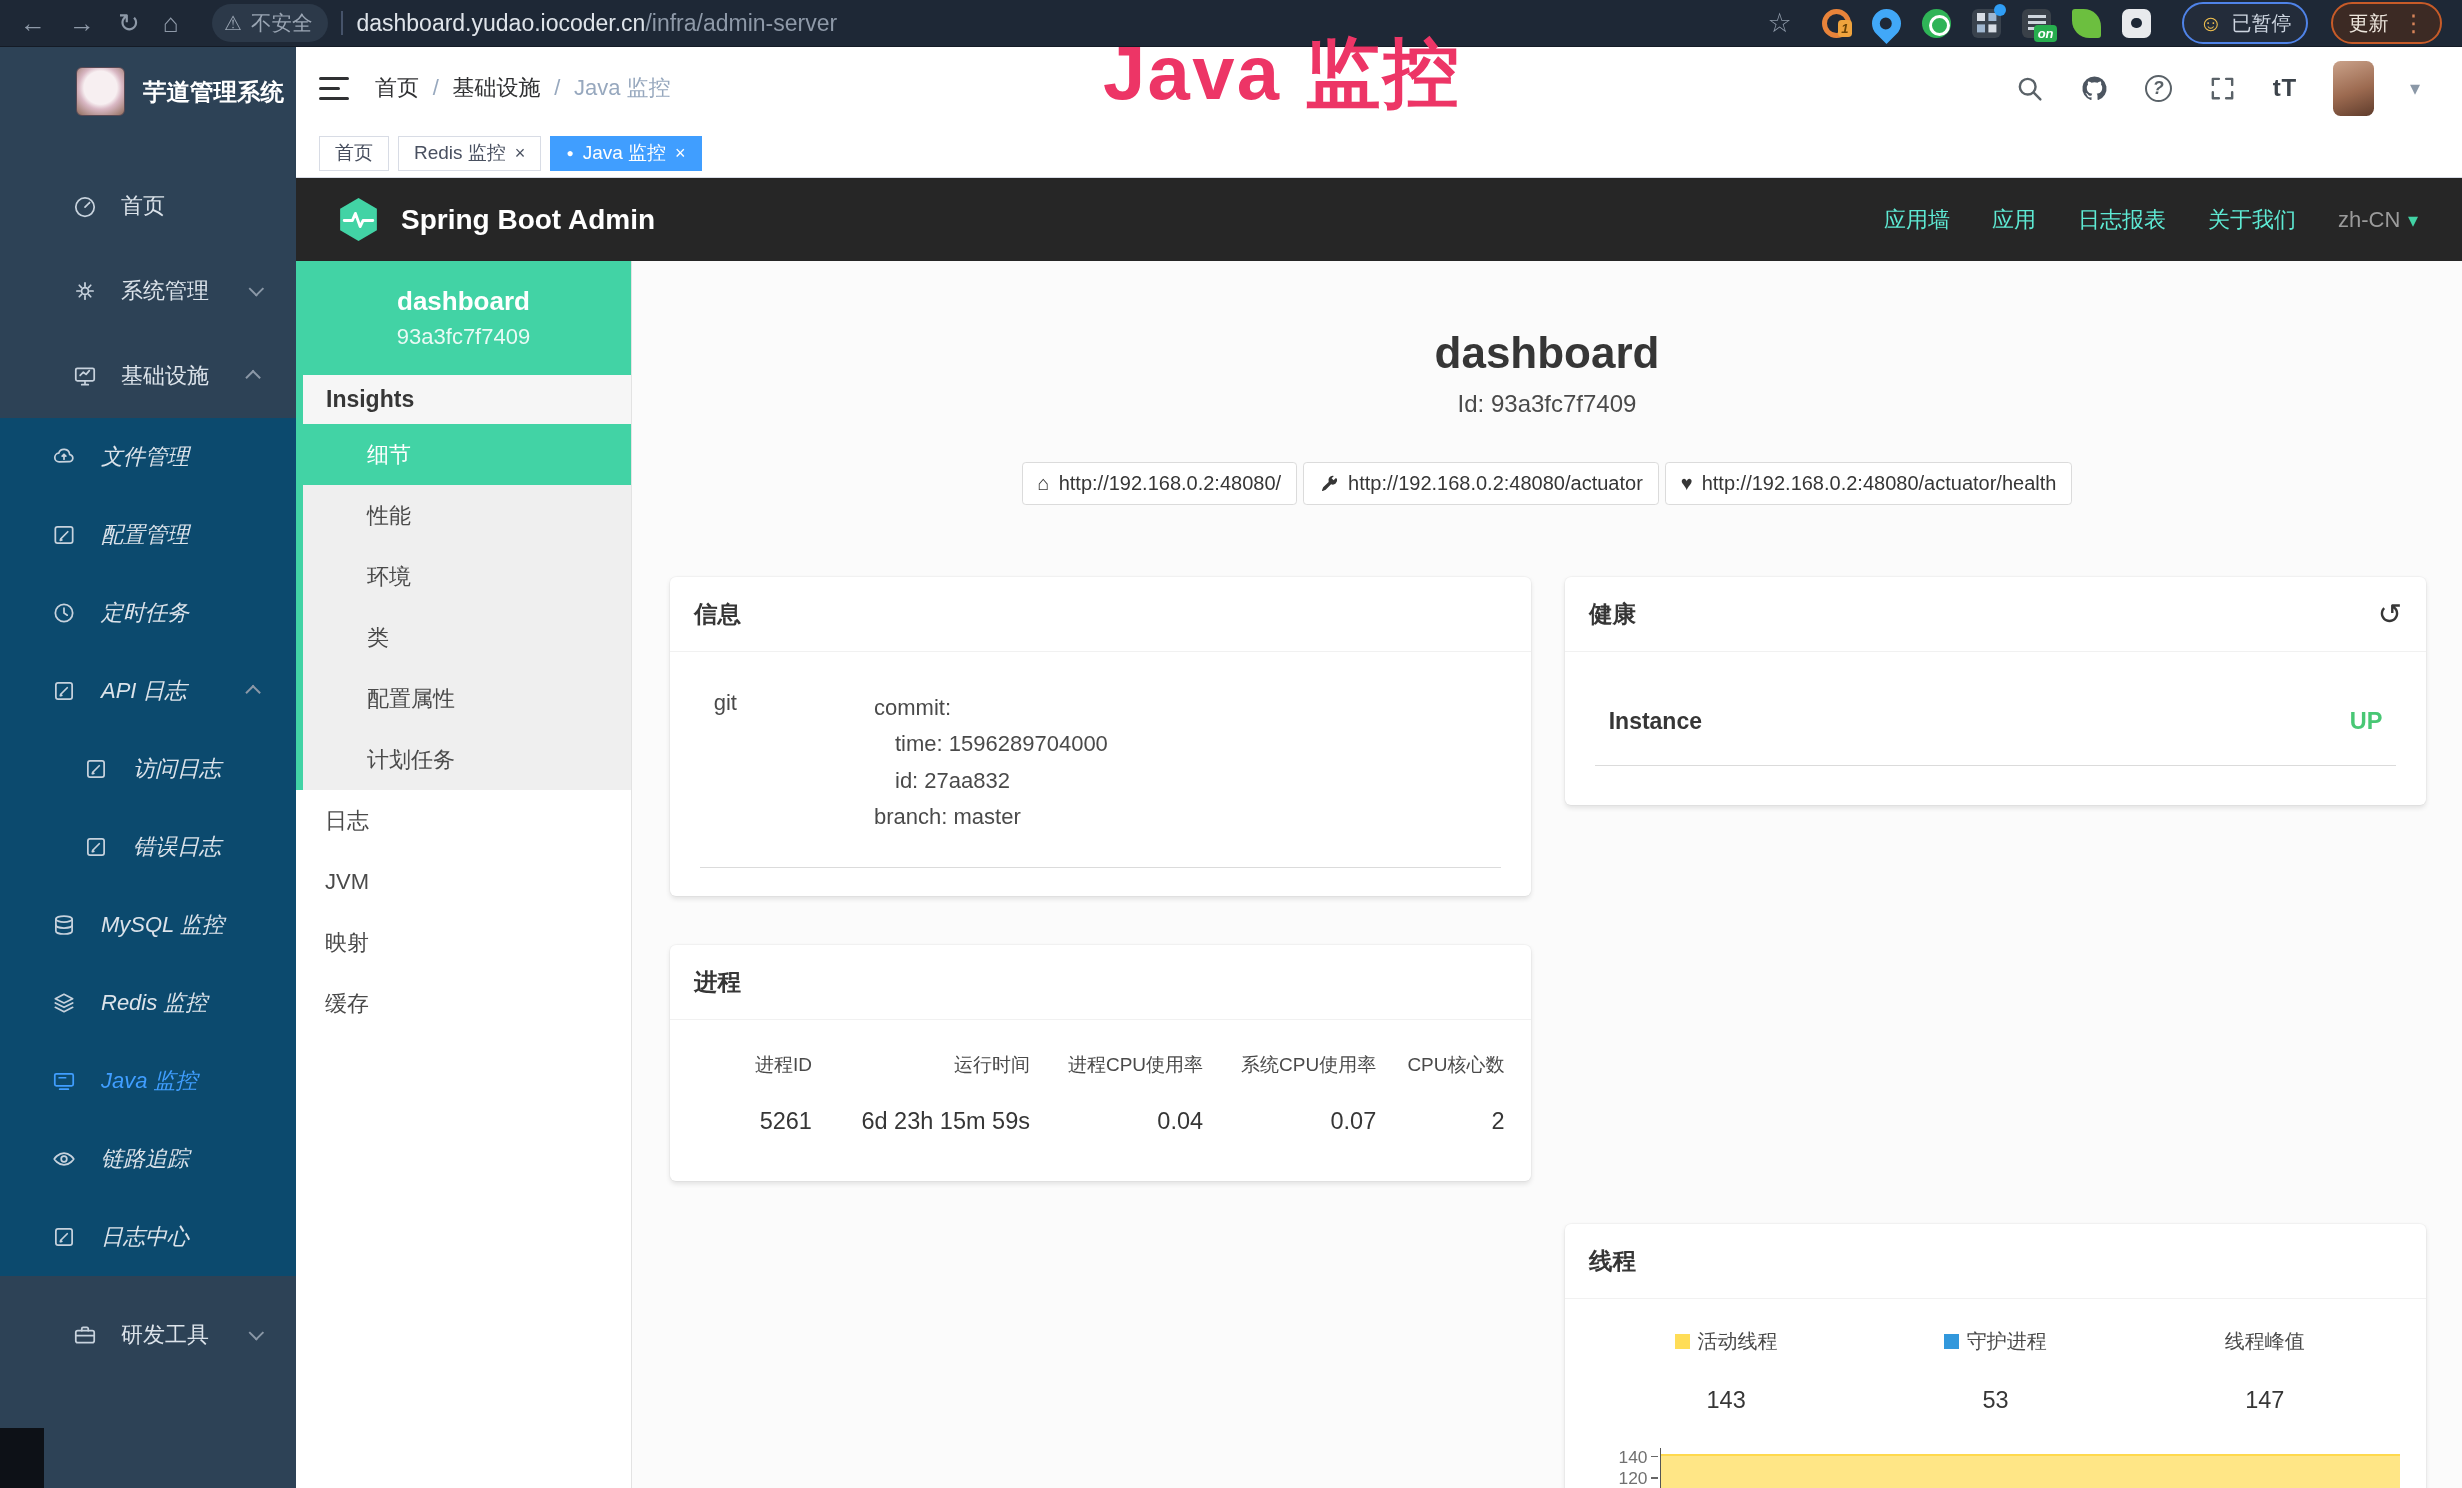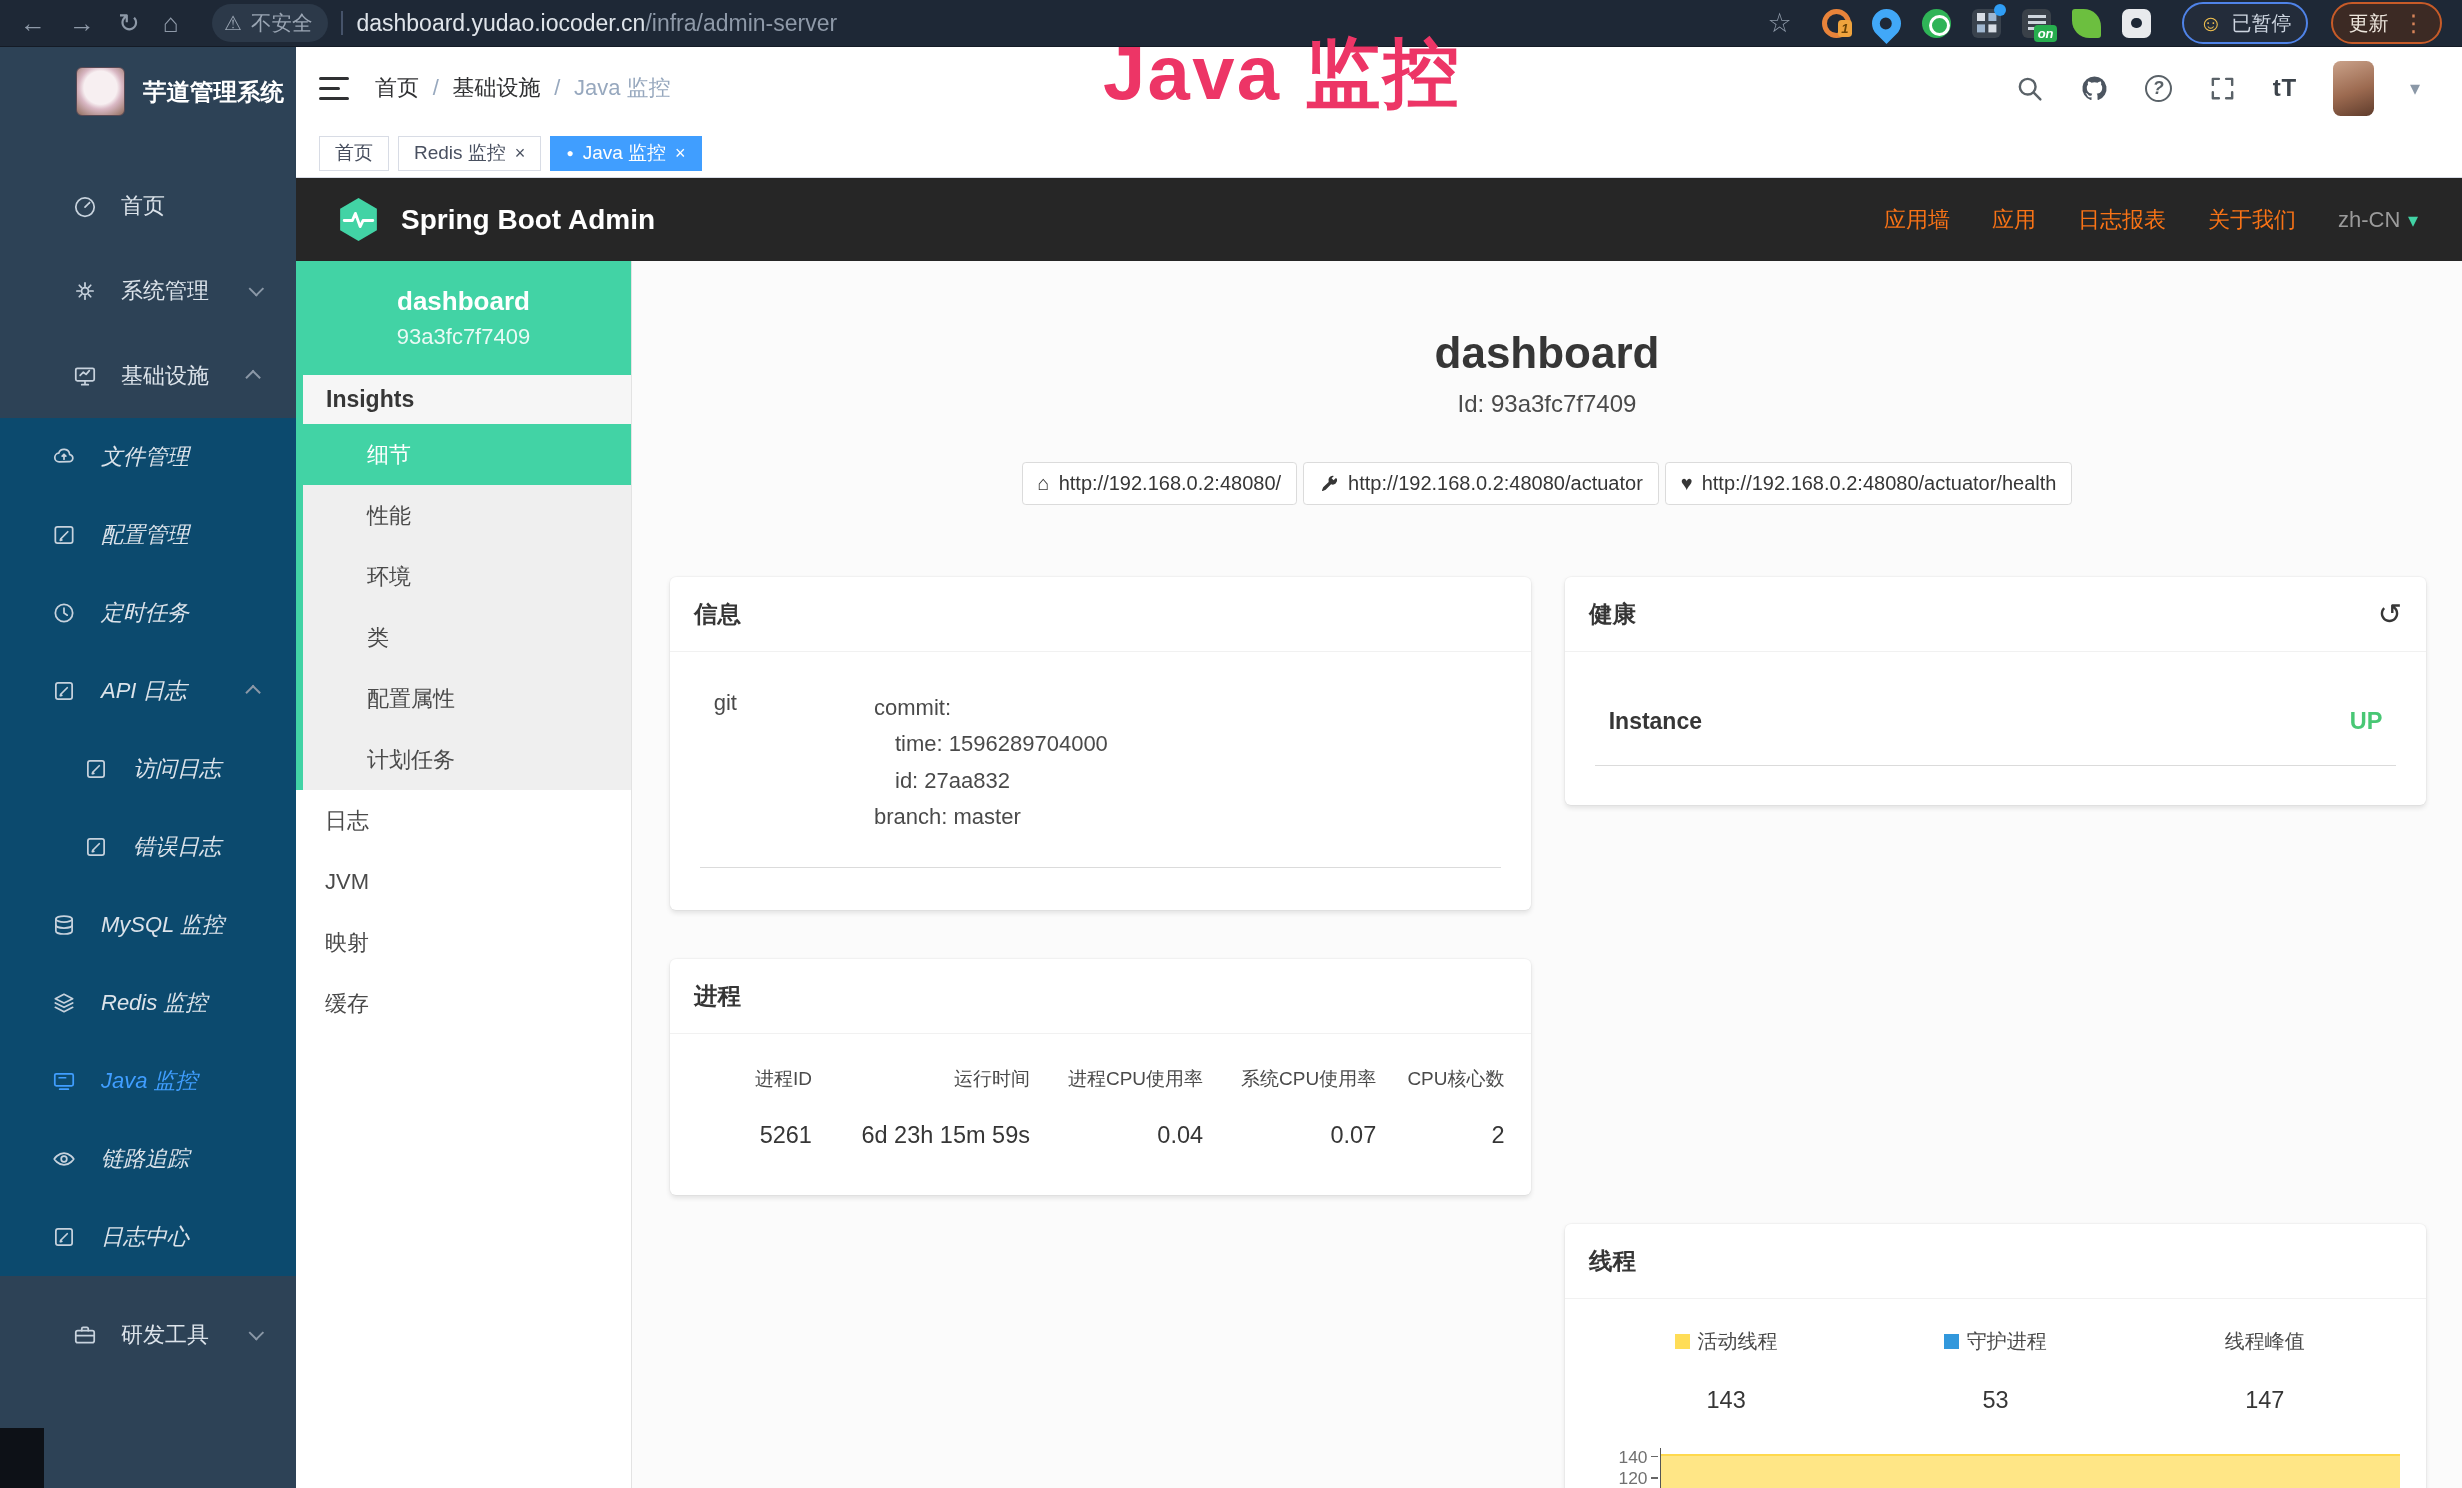--- a/index.html
+++ b/index.html
@@ -92,21 +92,21 @@
   .tab .x { font-size:18px; }
   .tab.active { background:#409eff; border-color:#409eff; color:#fff; }
   .tab .tdot { font-size:12px; }
 
   
   .sba { flex:1; display:flex; flex-direction:column; min-height:0;border-radius:7px; }
   .sba-navbar { height:83px; background:#262626; display:flex; align-items:center; padding:0 44px 0 38px; gap:42px; flex:none; }
   .sba-brand { display:flex; align-items:center; gap:18px; margin-right:auto; cursor:pointer; }
   .sba-hex { width:49px; height:49px; }
   .sba-title { color:#fff; font-size:28px; font-weight:bold; white-space:nowrap; }
-  .sba-link { color:#f97316; font-size:22px; cursor:pointer; white-space:nowrap; }
+  .sba-link { color:#5eead4; font-size:22px; cursor:pointer; white-space:nowrap; }
   .sba-locale { display:flex; align-items:center; gap:7.6px; color:#9b9b9b; font-size:22px; cursor:pointer; }
   .sba-locale .caret { color:var(--sba-green,#42d3a5); }
 
   .sba-body { flex:1; display:flex; min-height:0; }
   .sba-sidebar { width:336px; flex:none; background:#fff; border-right:0.8px solid #e3e3e3; display:flex; flex-direction:column; }
   .inst-block { height:114px; background:var(--sba-green,#42d3a5); display:flex; flex-direction:column; align-items:center; justify-content:center; gap:7.6px; cursor:pointer; }
   .inst-name { color:#fff; font-size:26px; font-weight:bold; }
   .inst-id { color:rgba(255,255,255,.88); font-size:22px; }
   .insights { border-left:7.6px solid var(--sba-green,#42d3a5); }
   .ins-label { height:49px; line-height:49px; padding-left:23px; background:#f6f6f6; color:#363636; font-size:23px; font-weight:bold; }
@@ -123,21 +123,21 @@
   .hlink .licon { width:20px; height:20px; color:#363636; }
   .hlink .licon svg { width:100%; height:100%; fill:#363636; }
   .hlink .uglyph { font-size:20px; }
 
   .cards { margin-top:72px; padding:0 36px 0 38px; display:flex; gap:34px; align-items:flex-start; }
   .col { flex:1; min-width:0; display:flex; flex-direction:column; }
   .card { background:#fff; border-radius:6px; box-shadow:0 2.3px 5.3px rgba(10,10,10,.1), 0 0 0 0.8px rgba(10,10,10,.03); }
   .card-h { display:flex; align-items:center; justify-content:space-between; padding:21px 24px; border-bottom:1.5px solid #f1f1f1; }
   .card-title { font-size:23.5px; font-weight:bold; color:#363636; }
   .hist { font-size:29px; color:#363636; cursor:pointer; line-height:1; }
-  .card-b { padding:38px 30px 42px; }
+  .card-b { padding:38px 30px 28px; }
   .kv { display:flex; padding-bottom:32px; border-bottom:0.8px solid #dbdbdb; }
   .kv .k { width:174px; flex:none; font-size:22px; color:#4a4a4a; padding-left:13.7px; }
   .kv .v { font-size:22px; color:#4a4a4a; line-height:1.65; }
   .kv .v .ind { padding-left:21px; }
   .kv .v.mono-line { line-height:1.2; }
   .health-row { display:flex; align-items:center; justify-content:space-between; padding:9px 13.7px 30px 13.7px; border-bottom:0.8px solid #dbdbdb; }
   .health-row .k { font-size:23px; font-weight:600; color:#363636; }
   .up { font-size:23.5px; font-weight:bold; color:var(--up-green,#48c774); }
   .info-card { margin-bottom:49px; }
   .meta-card { margin-bottom:85px; }

